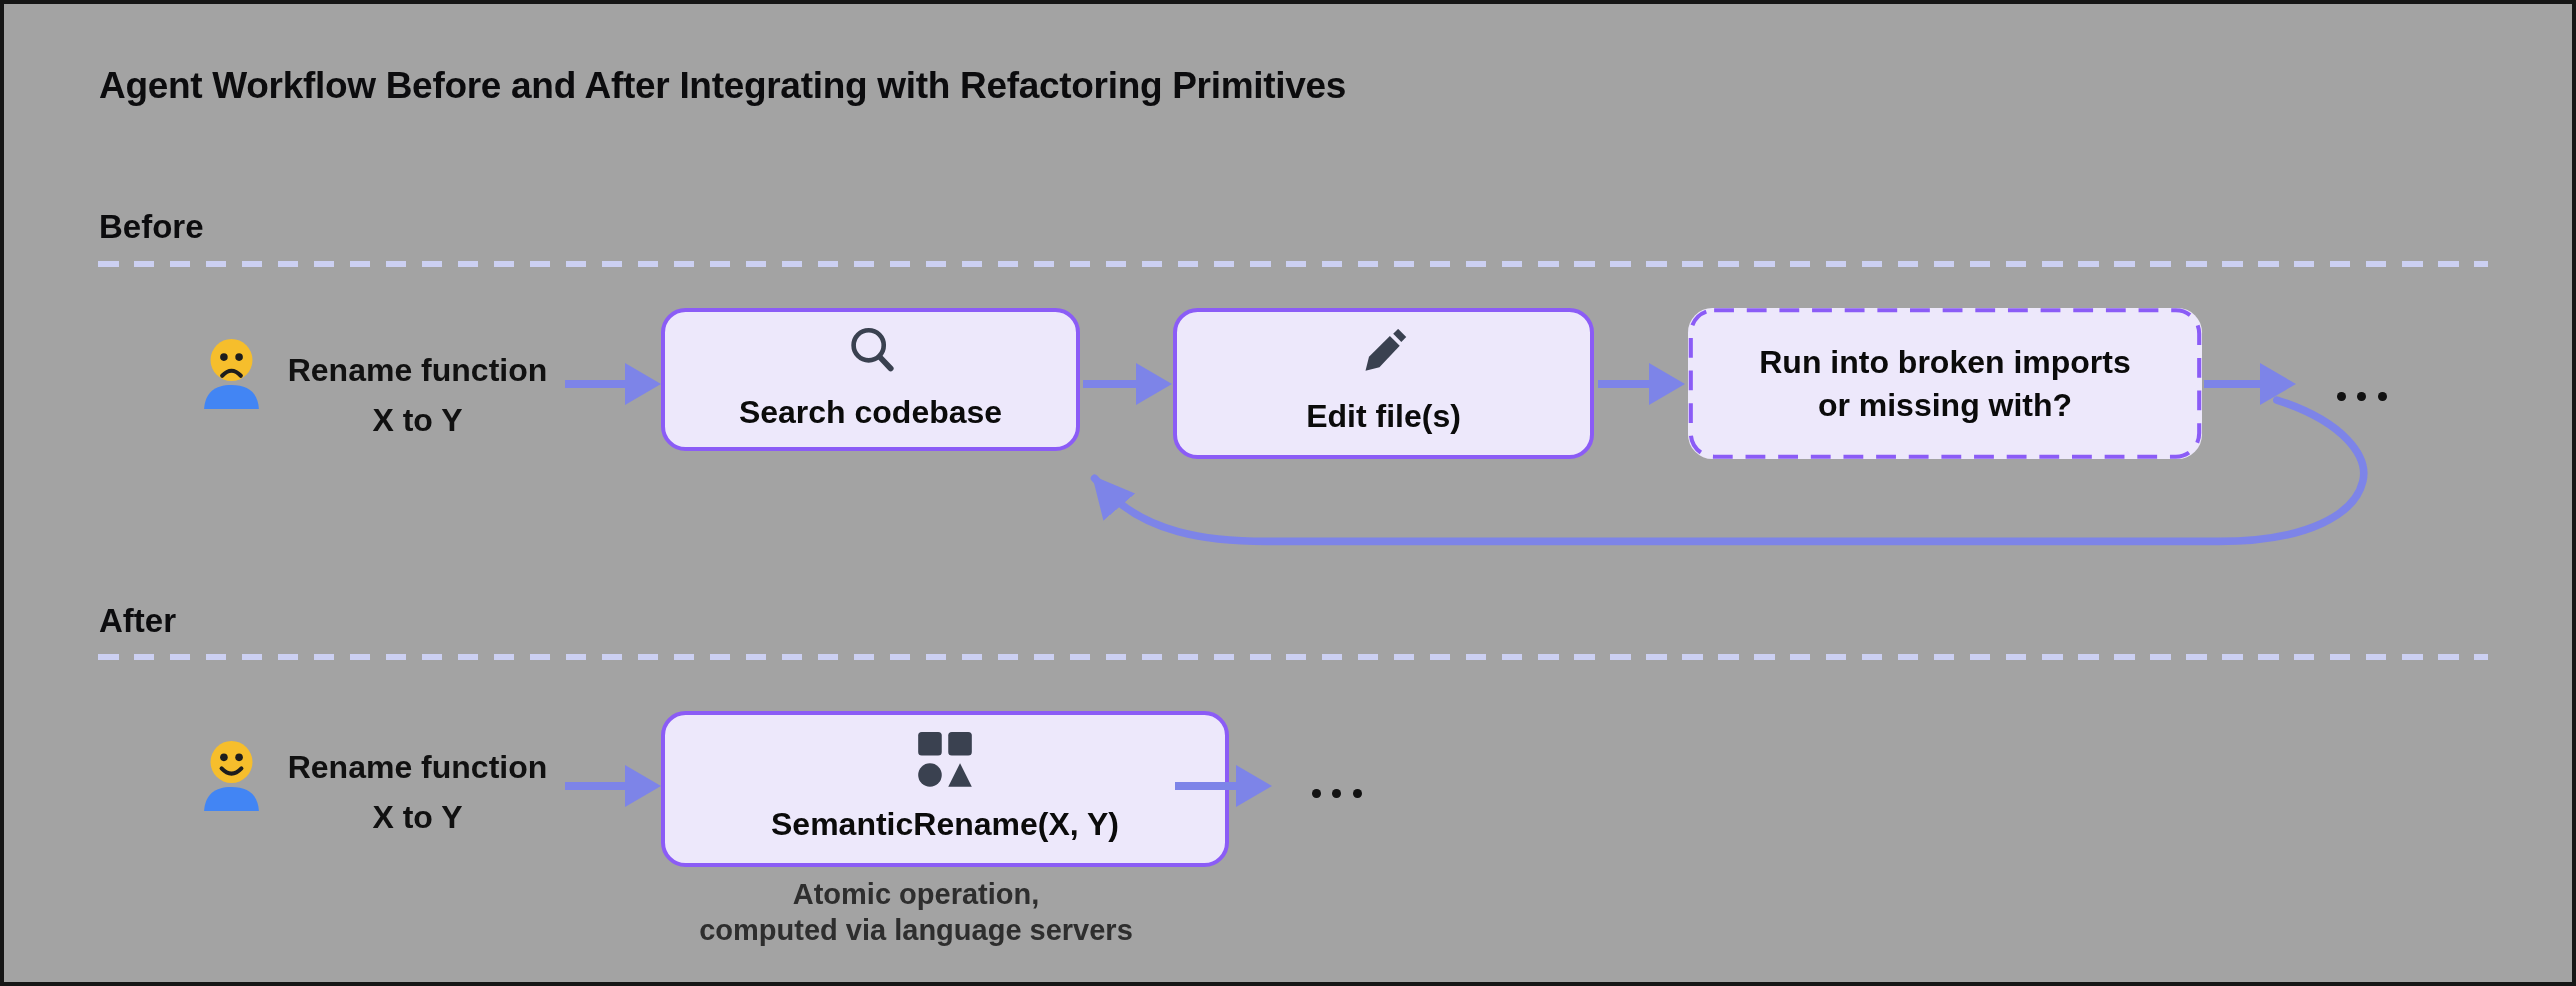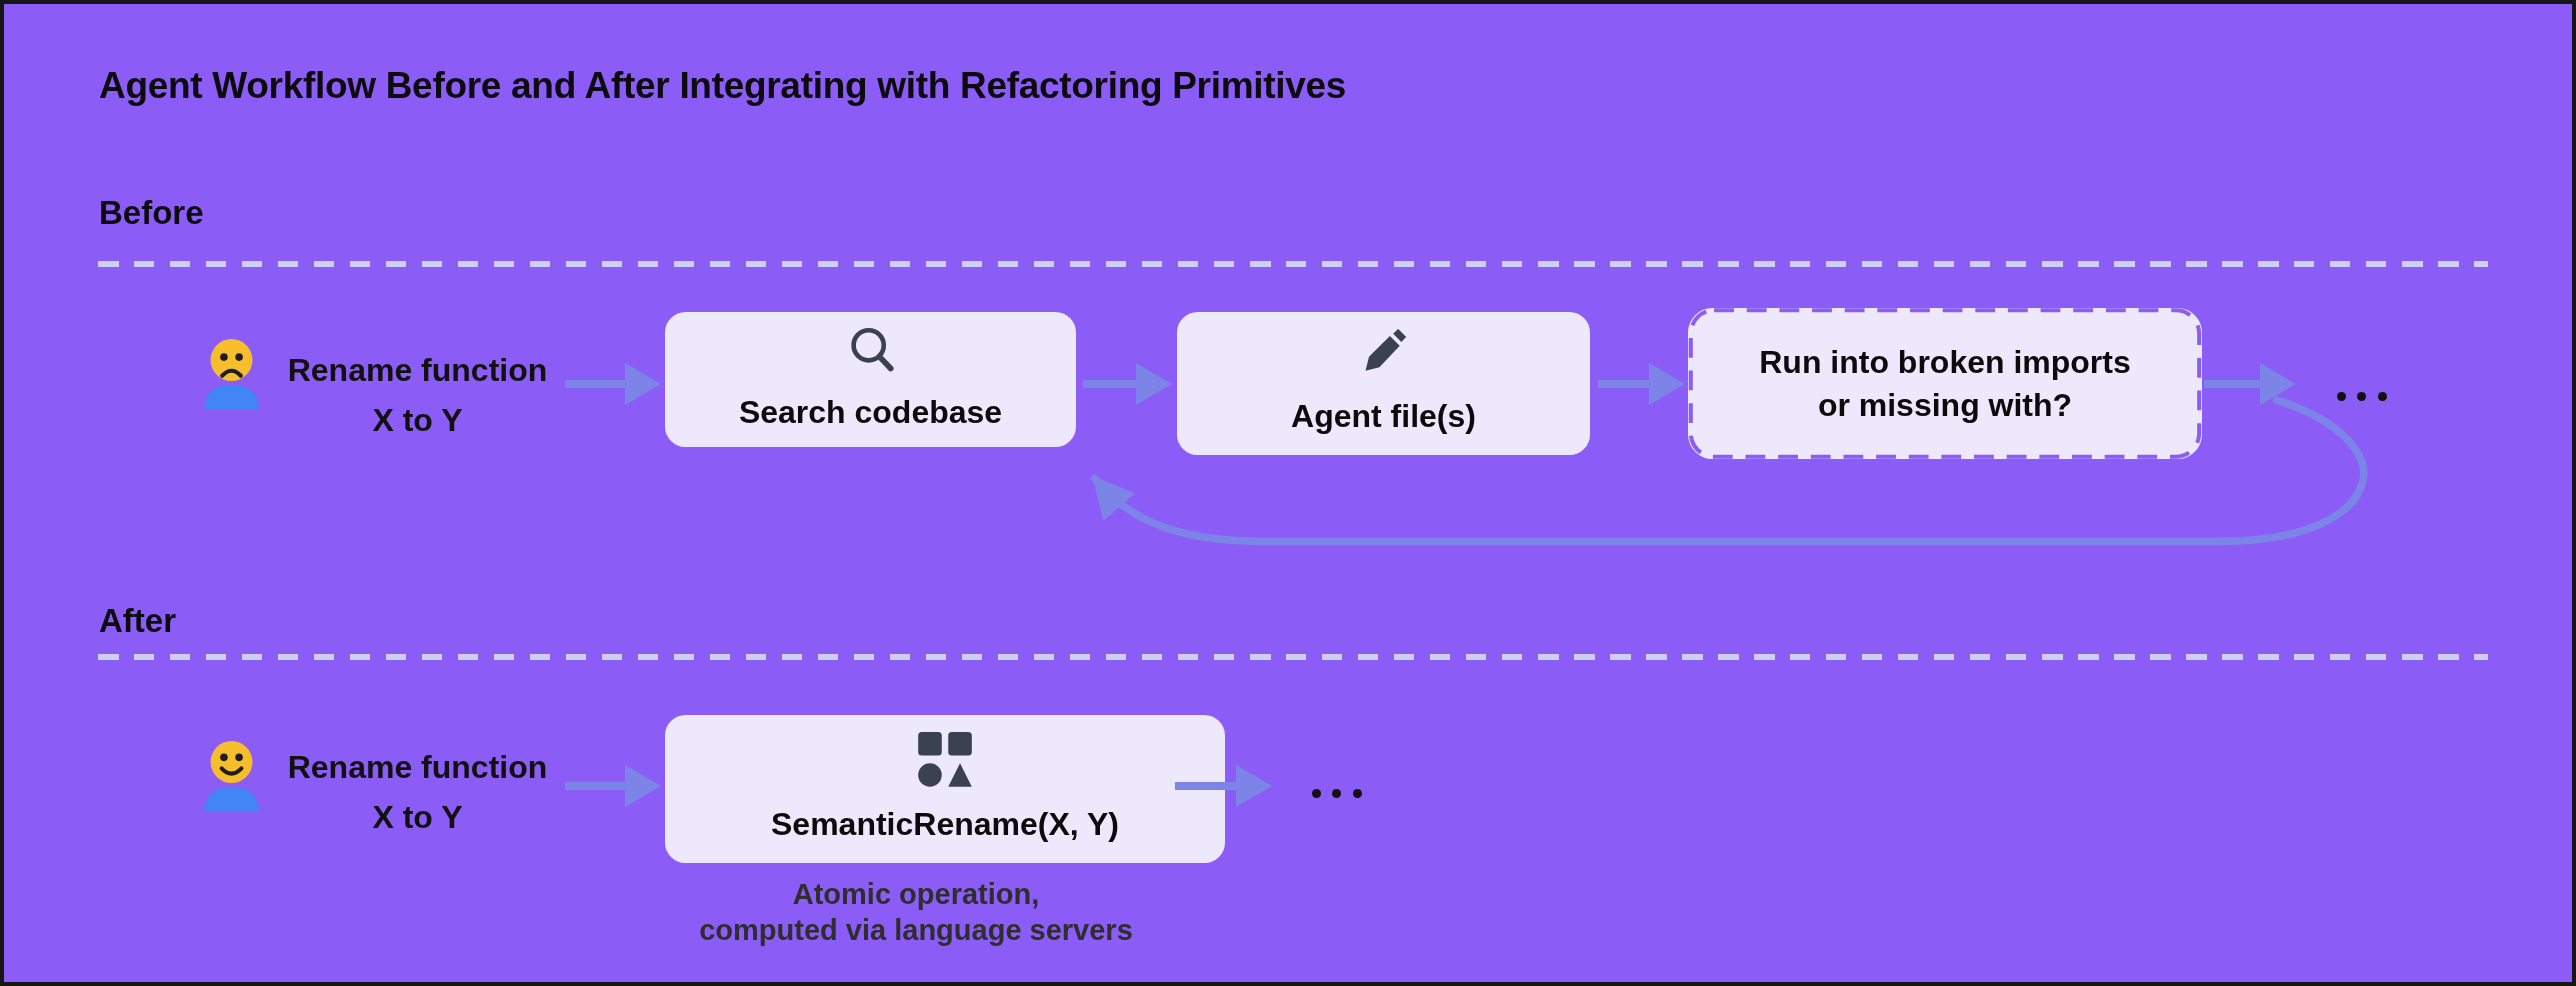--- a/index.html
+++ b/index.html
@@ -1,34 +1,34 @@
 <!DOCTYPE html>
 <html style="font-size:9.4px"><head>
 <meta charset="utf-8">
 <style>
   html,body{margin:0;padding:0;background:#ffffff;}
   .canvas{
     position:relative;
     width:2576px;height:986px;
     box-sizing:border-box;
-    background:#8b5cf6;
+    background:#a3a3a3;
     border:4.7px solid #161616;
     overflow:hidden;
     font-family:"Liberation Sans","DejaVu Sans",sans-serif;
     color:#111111;
   }
   .page-title{
     position:absolute;left:95px;top:61px;margin:0;
     font-size:37px;font-weight:700;letter-spacing:-0.3px;color:#0c0c0e;
   }
   .section-heading{
     position:absolute;left:95px;margin:0;
     font-size:33px;font-weight:700;color:#0c0c0e;
   }
-  .heading-before{top:190px;}
+  .heading-before{top:204px;}
   .heading-after{top:598px;}
   .divider{
     position:absolute;left:94px;width:2390px;height:5.8px;
     background:repeating-linear-gradient(to right,#ccd0f2 0 20.5px,transparent 20.5px 36px);
   }
   .divider-before{top:257px;}
   .divider-after{top:650px;}
 
   .actor-icon{position:absolute;left:200px;width:55px;height:70px;}
   .actor-icon-before{top:335px;}
@@ -111,21 +111,21 @@
   <div class="flow-arrow" style="left:1079px;top:359px;">
     <div class="shaft" style="width:53px;"></div>
     <div class="head"></div>
   </div>
 
   <div class="step-box" style="left:1169px;top:304px;width:421px;height:151px;">
     <svg class="step-icon" width="53" height="51" viewBox="0 0 90 88">
       <polygon points="56,12 73,29 38,66 14,72 20,48" fill="#3a4150"></polygon>
       <line x1="66" y1="4" x2="80" y2="18" stroke="#3a4150" stroke-width="12"></line>
     </svg>
-    <div class="step-label">Agent file(s)</div>
+    <div class="step-label">Edit file(s)</div>
   </div>
 
   <div class="flow-arrow" style="left:1594px;top:359px;">
     <div class="shaft" style="width:51px;"></div>
     <div class="head"></div>
   </div>
 
   <div class="step-box dashed" style="left:1684px;top:304px;width:514px;height:151px;">
     <svg class="dash-rect" width="514" height="151" viewBox="0 0 880 259">
       <rect x="4" y="4" width="872" height="251" rx="40" fill="none" stroke="#8b5cf6" stroke-width="7" stroke-dasharray="34 22"></rect>

